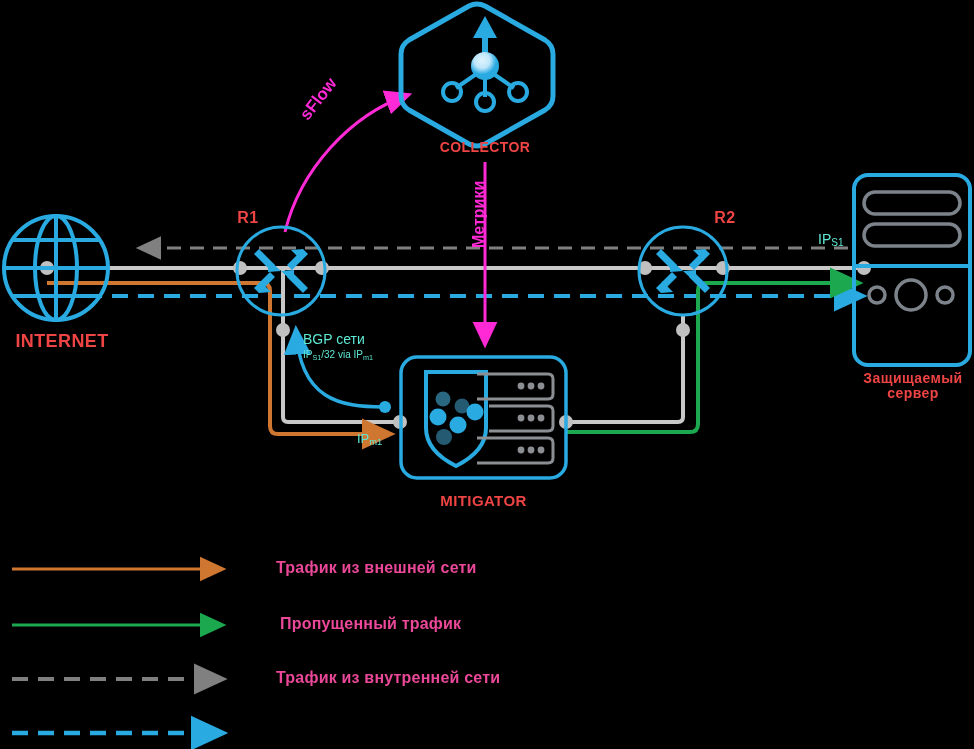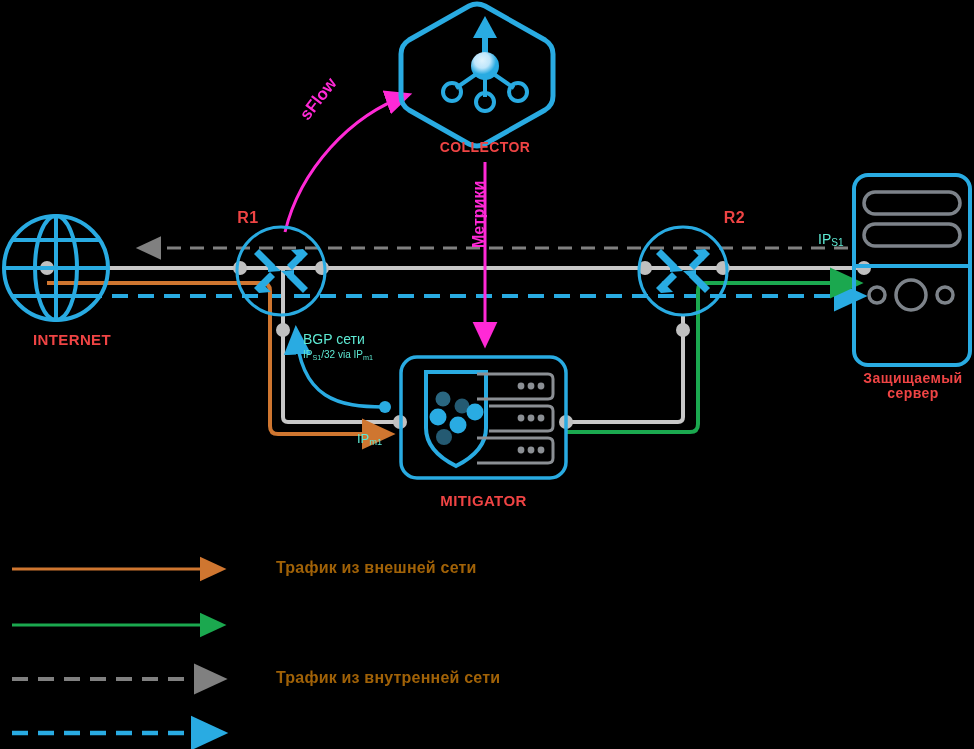--- a/index.html
+++ b/index.html
@@ -1,20 +1,20 @@
 <!DOCTYPE html>
 <html><head>
 <meta charset="utf-8">
 <style>
   html,body{margin:0;padding:0;background:#000;}
   body{width:974px;height:749px;overflow:hidden;font-family:"Liberation Sans",sans-serif;}
   #stage{position:relative;width:974px;height:749px;background:#000;}
   svg.layer{position:absolute;left:0;top:0;width:974px;height:749px;}
   .node-label{position:absolute;color:#ef4444;font-weight:bold;letter-spacing:.4px;text-align:center;}
-  .legend-label{position:absolute;color:#a16207;font-weight:bold;font-size:16px;letter-spacing:.2px;white-space:nowrap;}
+  .legend-label{position:absolute;color:#ec4899;font-weight:bold;font-size:16px;letter-spacing:.2px;white-space:nowrap;}
   .tag{position:absolute;color:#5eead4;font-weight:normal;white-space:nowrap;}
   .tag sub{font-size:.72em;vertical-align:baseline;position:relative;top:2px;}
   .mag{position:absolute;color:#ff29d6;font-weight:bold;white-space:nowrap;}
 </style>
 </head>
 <body>
 
 <div id="stage">
 
   <svg class="layer" viewBox="0 0 974 749">
@@ -171,25 +171,25 @@
     </g>
 
     <g>
       <path d="M12,569 L222,569" stroke="#cf7630" stroke-width="3.2" fill="none" marker-end="url(#ar-orange)"></path>
       <path d="M12,625 L222,625" stroke="#1ba84f" stroke-width="3.2" fill="none" marker-end="url(#ar-green)"></path>
       <path d="M12,679 L222,679" stroke="#808080" stroke-width="4" stroke-dasharray="16 10" fill="none" marker-end="url(#ar-gray)"></path>
       <path d="M12,733 L222,733" stroke="#29abe2" stroke-width="4.5" stroke-dasharray="16 10" fill="none" marker-end="url(#ar-cyan)"></path>
     </g>
   </svg>
 
-  <div class="node-label" style="left:16px;top:331px;width:112px;font-size:15px;">INTERNET</div>
+  <div class="node-label" style="left:6px;top:331px;width:112px;font-size:18px;">INTERNET</div>
 
   <div class="node-label" style="left:228px;top:209px;width:40px;font-size:16px;">R1</div>
 
-  <div class="node-label" style="left:705px;top:209px;width:40px;font-size:16px;text-align:right;">R2</div>
+  <div class="node-label" style="left:705px;top:209px;width:40px;font-size:16px;">R2</div>
 
   <div class="node-label" style="left:405px;top:139px;width:160px;font-size:14px;">COLLECTOR</div>
 
   <div class="node-label" style="left:401px;top:482px;width:165px;font-size:15px;margin-top:10px;">MITIGATOR</div>
 
   <div class="node-label" style="left:852px;top:371px;width:122px;font-size:14px;line-height:15px;">
     <span>Защищаемый</span><br>
     <span>сервер</span>
   </div>
 
@@ -206,15 +206,16 @@
 
   <div class="tag" style="left:818px;top:231px;font-size:14px;">
     <span>IP</span><sub>S1</sub>
   </div>
 
   <div class="tag" style="left:357px;top:431px;font-size:13px;">
     <span>IP</span><sub>m1</sub>
   </div>
 
   <div class="legend-label" style="left:276px;top:559px;">Трафик из внешней сети</div>
+  <div class="legend-label" style="left:280px;top:615px;">Пропущенный трафик</div>
   <div class="legend-label" style="left:276px;top:669px;">Трафик из внутренней сети</div>
 
 </div>
 
 </body></html>

